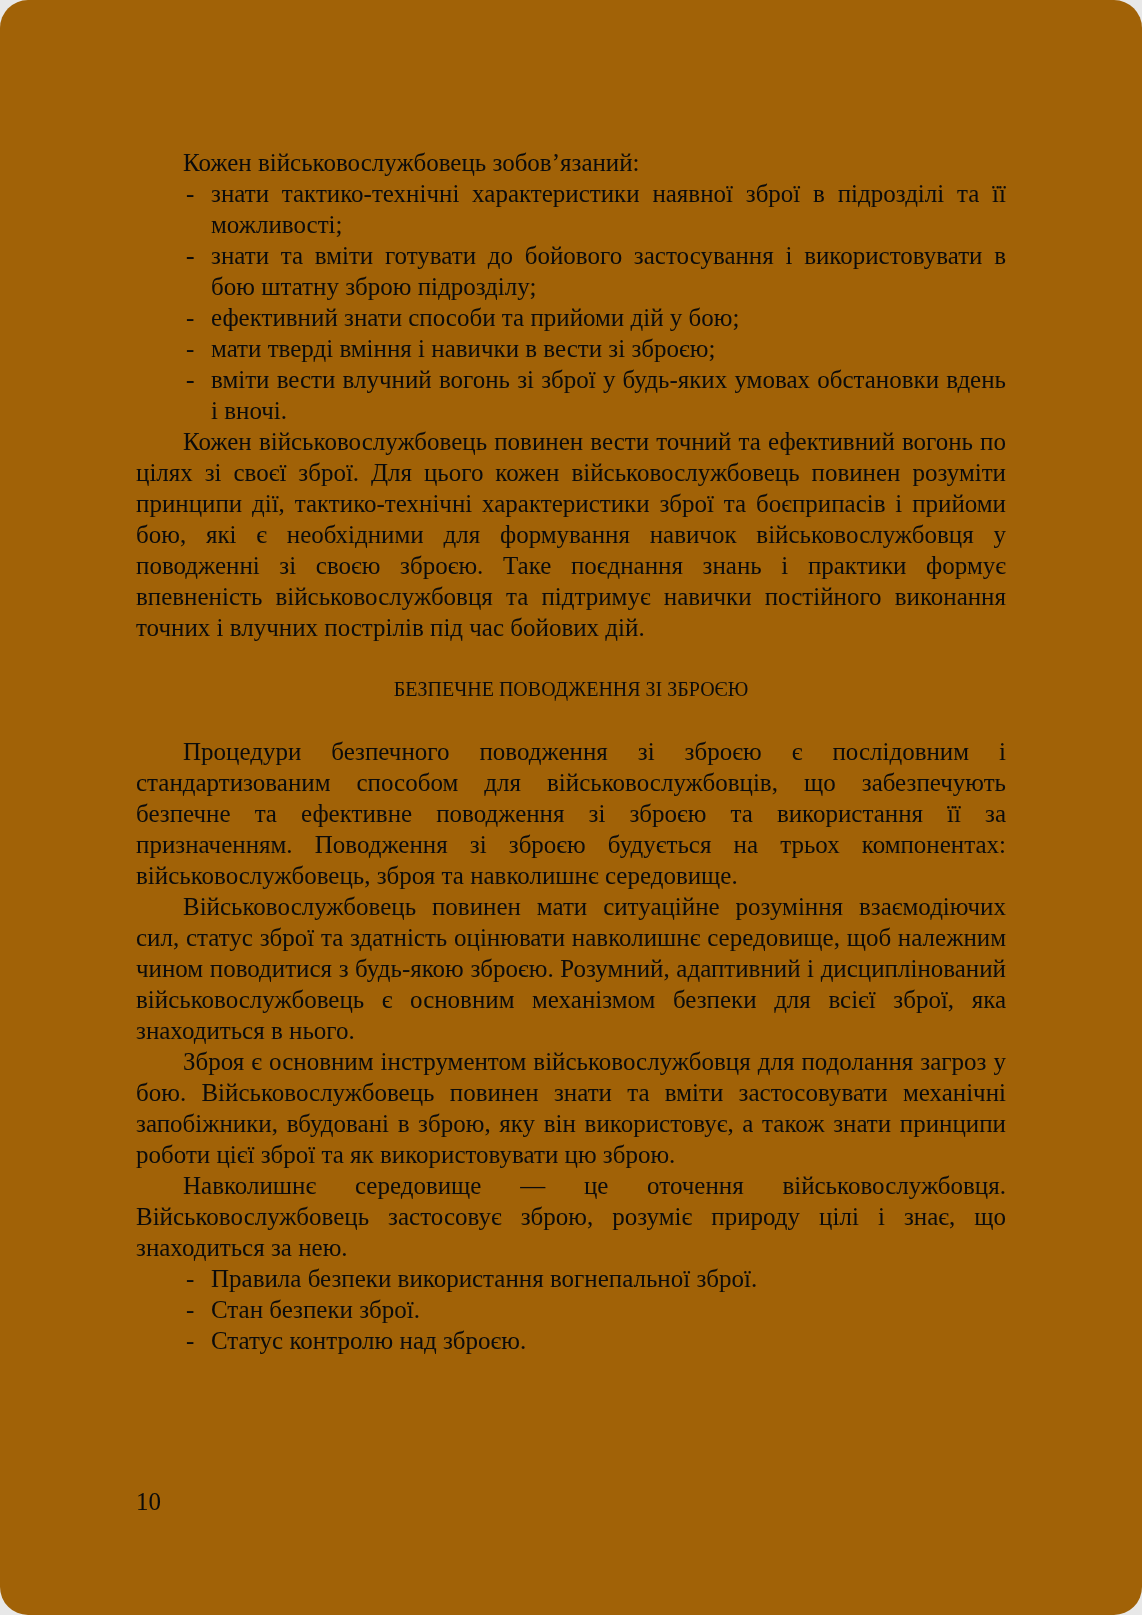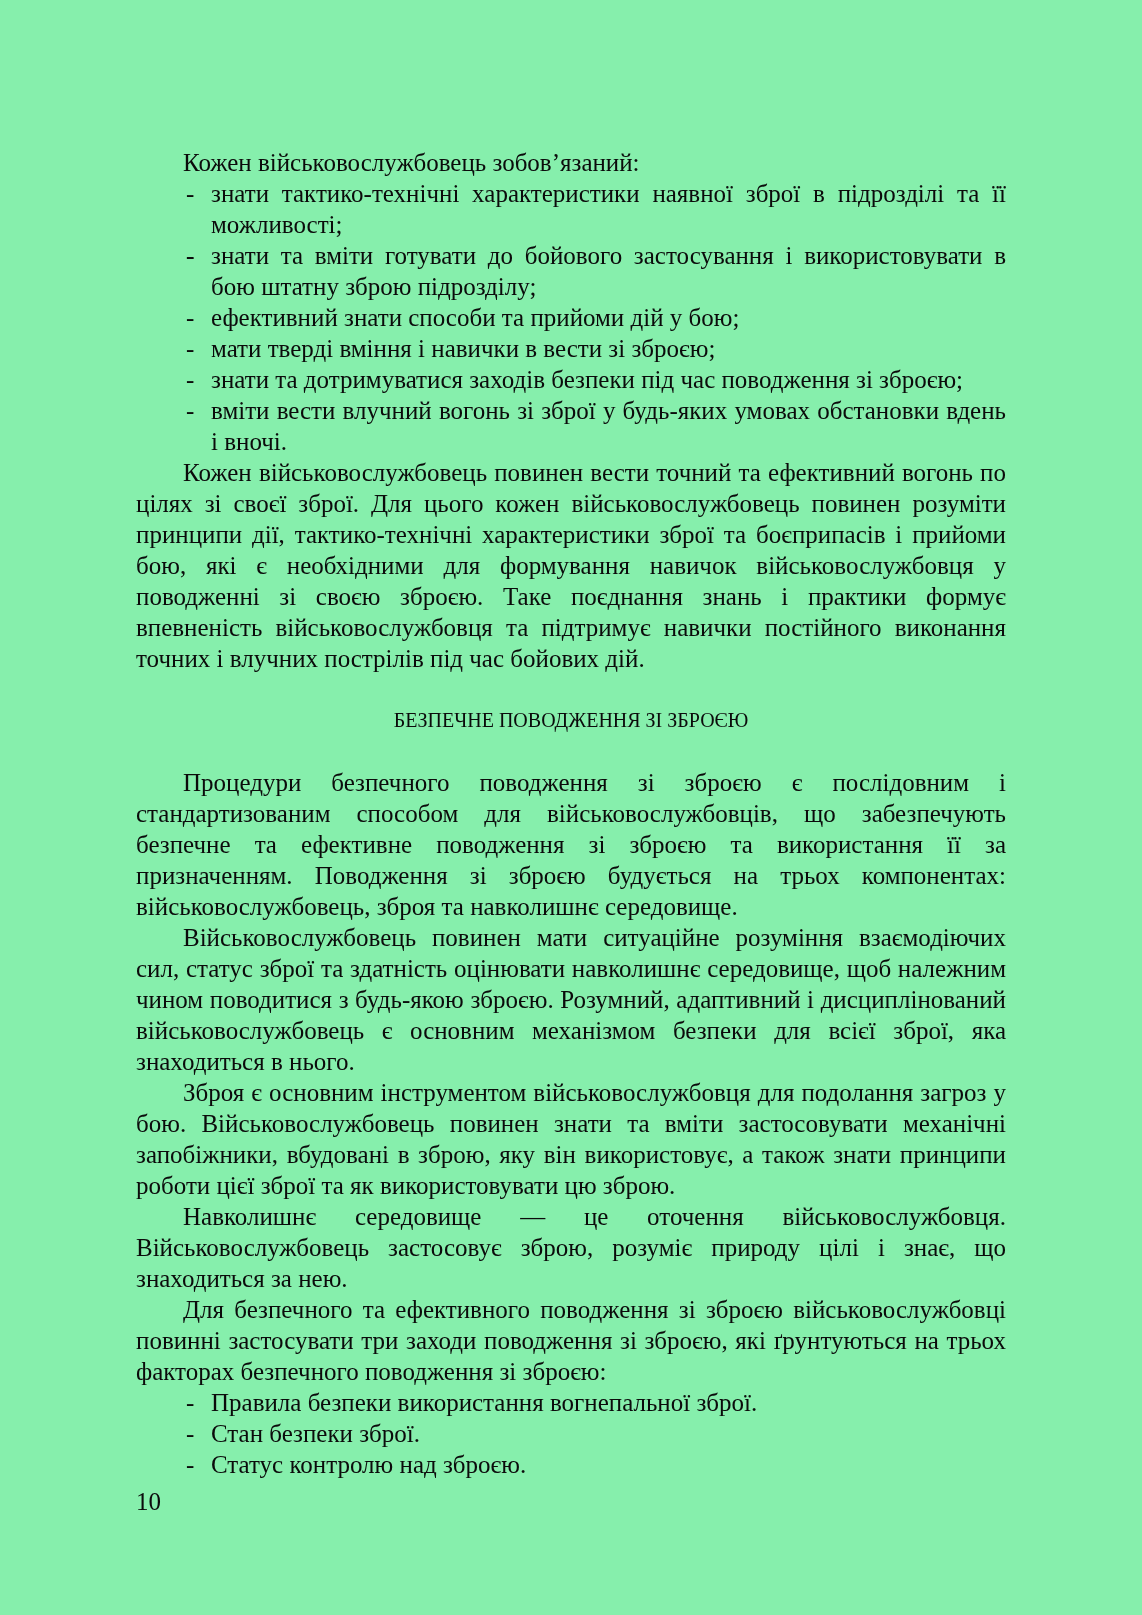--- a/index.html
+++ b/index.html
@@ -6,26 +6,27 @@
   html, body {
     margin: 0;
     padding: 0;
     background: #e8e8e8;
   }
   .page {
     position: relative;
     width: 1142px;
     height: 1615px;
     margin: 0 auto;
-    background: #86efac;
+    background: #a16207;
     font-family: "Liberation Serif", "DejaVu Serif", serif;
     font-size: 25px;
     line-height: 31px;
     color: #0b0b0b;
     overflow: hidden;
+    border-radius: 28px;
   }
   .content {
     position: absolute;
     left: 136px;
     top: 147px;
     width: 870px;
   }
   .para {
     margin: 0;
     text-indent: 47px;
@@ -87,41 +88,39 @@
       <div class="li">
         <span class="marker">-</span>
         <span class="li-text">ефективний знати способи та прийоми дій у бою;</span>
       </div>
       <div class="li">
         <span class="marker">-</span>
         <span class="li-text">мати тверді вміння і навички в вести зі зброєю;</span>
       </div>
       <div class="li">
         <span class="marker">-</span>
-        <span class="li-text">знати та дотримуватися заходів безпеки під час поводження зі зброєю;</span>
       </div>
       <div class="li">
         <span class="marker">-</span>
         <span class="li-text">вміти вести влучний вогонь зі зброї у будь-яких умовах обстановки вдень і вночі.</span>
       </div>
     </div>
 
     <p class="para">Кожен військовослужбовець повинен вести точний та ефективний вогонь по цілях зі своєї зброї. Для цього кожен військовослужбовець повинен розуміти принципи дії, тактико-технічні характеристики зброї та боєприпасів і прийоми бою, які є необхідними для формування навичок військовослужбовця у поводженні зі своєю зброєю. Таке поєднання знань і практики формує впевненість військовослужбовця та підтримує навички постійного виконання точних і влучних пострілів під час бойових дій.</p>
 
     <div class="spacer"></div>
 
     <h2 class="heading">БЕЗПЕЧНЕ ПОВОДЖЕННЯ ЗІ ЗБРОЄЮ</h2>
 
     <div class="spacer"></div>
 
     <p class="para">Процедури безпечного поводження зі зброєю є послідовним і стандартизованим способом для військовослужбовців, що забезпечують безпечне та ефективне поводження зі зброєю та використання її за призначенням. Поводження зі зброєю будується на трьох компонентах: військовослужбовець, зброя та навколишнє середовище.</p>
     <p class="para">Військовослужбовець повинен мати ситуаційне розуміння взаємодіючих сил, статус зброї та здатність оцінювати навколишнє середовище, щоб належним чином поводитися з будь-якою зброєю. Розумний, адаптивний і дисциплінований військовослужбовець є основним механізмом безпеки для всієї зброї, яка знаходиться в нього.</p>
     <p class="para">Зброя є основним інструментом військовослужбовця для подолання загроз у бою. Військовослужбовець повинен знати та вміти застосовувати механічні запобіжники, вбудовані в зброю, яку він використовує, а також знати принципи роботи цієї зброї та як використовувати цю зброю.</p>
     <p class="para">Навколишнє середовище — це оточення військовослужбовця. Військовослужбовець застосовує зброю, розуміє природу цілі і знає, що знаходиться за нею.</p>
-    <p class="para">Для безпечного та ефективного поводження зі зброєю військовослужбовці повинні застосувати три заходи поводження зі зброєю, які ґрунтуються на трьох факторах безпечного поводження зі зброєю:</p>
 
     <div class="list">
       <div class="li">
         <span class="marker">-</span>
         <span class="li-text">Правила безпеки використання вогнепальної зброї.</span>
       </div>
       <div class="li">
         <span class="marker">-</span>
         <span class="li-text">Стан безпеки зброї.</span>
       </div>

